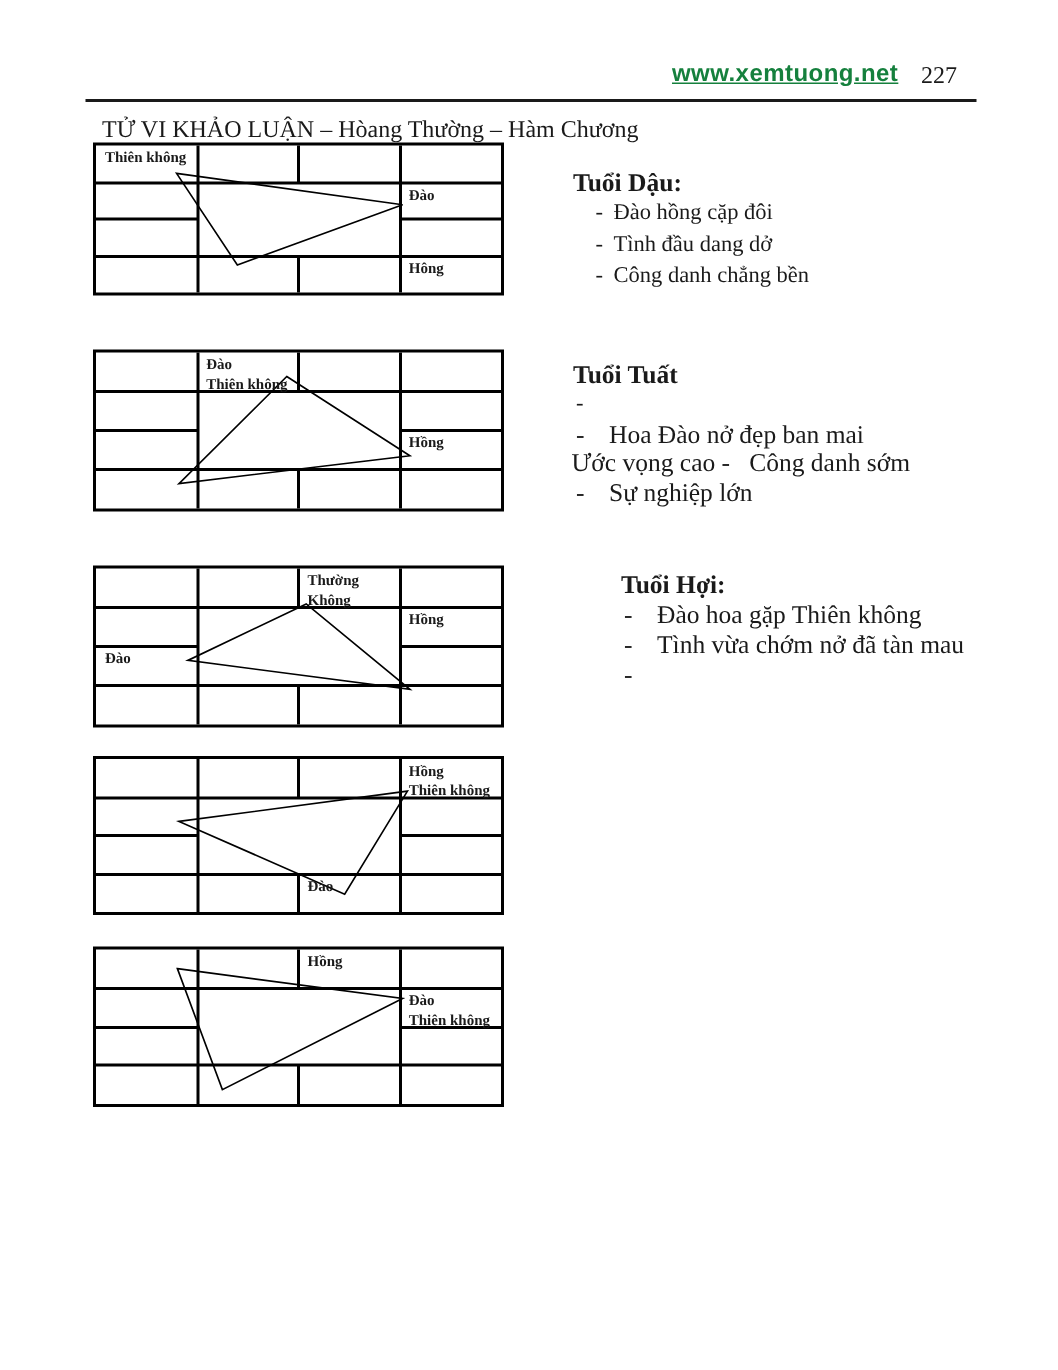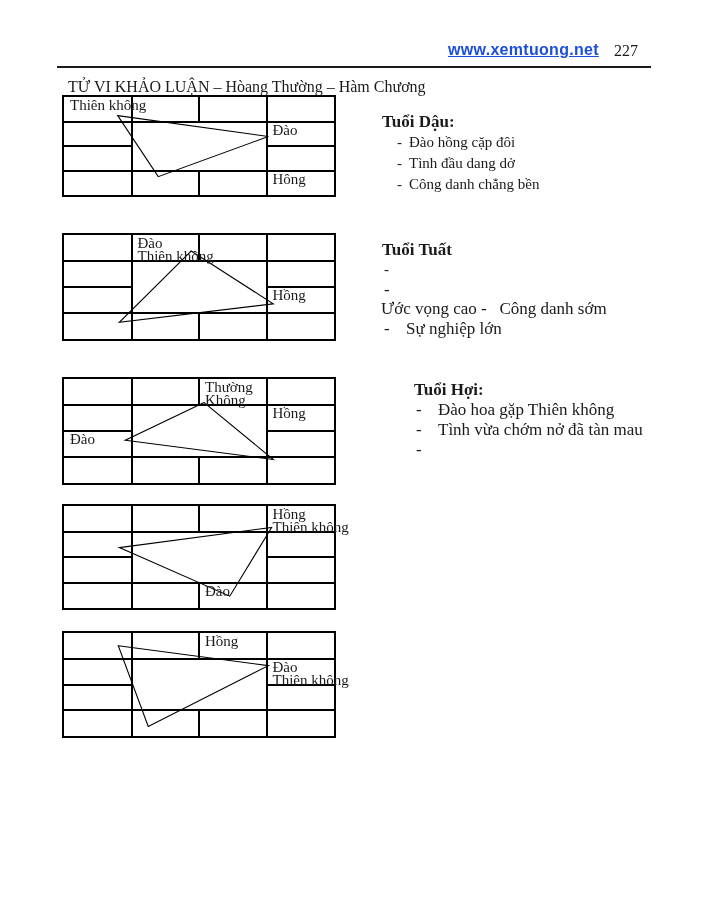--- a/index.html
+++ b/index.html
@@ -3,33 +3,33 @@
 <meta charset="utf-8">
 <style>
   html,body{margin:0;padding:0;background:#ffffff;}
   .page{
     position:relative;width:705px;height:913px;background:#ffffff;
     font-family:"Liberation Serif",serif;color:#1a1a1a;overflow:hidden;
   }
   
   .h-title{position:absolute;left:68px;top:42px;font-size:16px;white-space:nowrap;margin-top:36px;}
   .h-link{position:absolute;left:448px;top:41px;font-family:"Liberation Sans",sans-serif;
-          font-weight:bold;font-size:16px;color:#1d4ed8;text-decoration:underline;
+          font-weight:bold;font-size:16px;color:#15803d;text-decoration:underline;
           letter-spacing:.3px;white-space:nowrap;cursor:pointer;}
   .h-page{position:absolute;left:614px;top:42px;font-size:16px;}
   .rule{position:absolute;left:57px;top:66px;width:594px;height:2px;background:#1a1a1a;}
 
   
   #charts,#sections{position:absolute;inset:0;}
   .grid{position:absolute;left:62px;width:274px;border:2px solid #000;box-sizing:border-box;background:#fff;}
   .gl{position:absolute;background:#000;}
   .gl.h{height:2px;}
   .gl.v{width:2px;}
   .palace-label{position:absolute;width:27%;box-sizing:border-box;padding:2px 0 0 6px;
-                font-size:15px;line-height:13px;white-space:nowrap;z-index:2;}
+                font-size:10px;line-height:13px;white-space:nowrap;z-index:2;font-weight:bold;}
   .tri-svg{position:absolute;inset:0;width:100%;height:100%;z-index:1;}
 
   
   .section{position:absolute;left:380px;width:332px;}
   .sec-h{font-weight:bold;font-size:17px;line-height:20px;padding-left:2px;white-space:nowrap;}
   .sec-items{margin:0;}
   .item{display:flex;font-size:17px;line-height:20px;padding-left:4px;white-space:nowrap;}
   .item .marker{flex:0 0 22px;}
   .item.small{font-size:15px;}
   .sec-compact .item{padding-left:17px;line-height:21px;}
@@ -173,20 +173,21 @@
         </div>
       </div>
       <div class="section sec-tuat" style="top: 240px;">
         <div class="sec-h">Tuổi Tuất</div>
         <div class="sec-items">
           <div class="item small">
             <span class="marker">-</span>
           </div>
           <div class="item">
             <span class="marker">-</span>
+            <span class="txt">Hoa Đào nở đẹp ban mai</span>
           </div>
           <div class="item flush">
             <span class="txt">Ước vọng cao -&nbsp;&nbsp; Công danh sớm</span>
           </div>
           <div class="item">
             <span class="marker">-</span>
             <span class="txt">Sự nghiệp lớn</span>
           </div>
         </div>
       </div>

